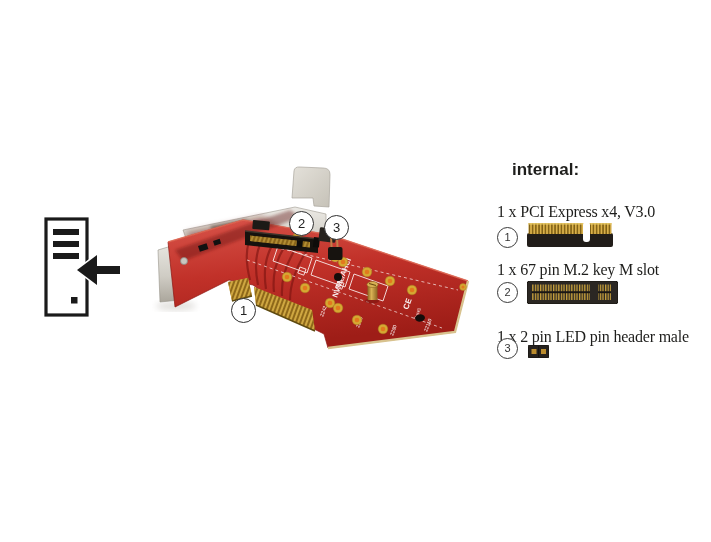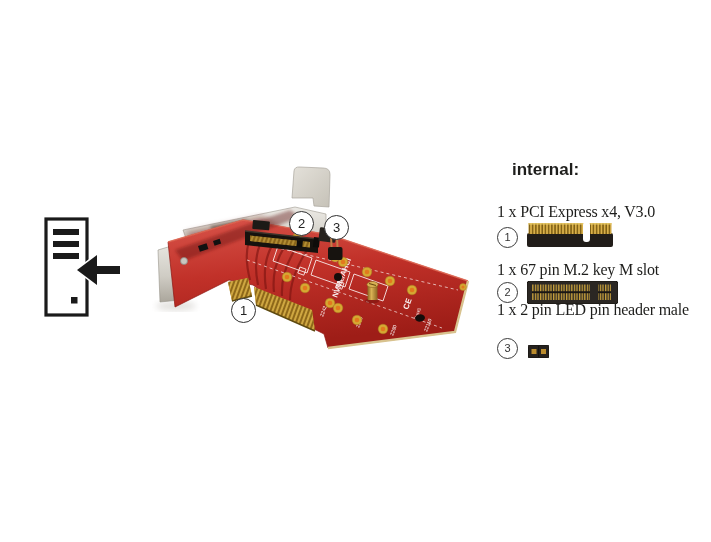--- a/index.html
+++ b/index.html
@@ -14,21 +14,21 @@
   .callout{
     position:absolute;width:23px;height:23px;border:1.6px solid #2f2f2f;border-radius:50%;
     background:#fff;display:flex;align-items:center;justify-content:center;
     font-size:13px;color:#222;line-height:1;
   }
   .specs{position:absolute;left:497px;top:160px;width:212px;height:215px;color:#1e1e1c;}
   .specs-title{position:absolute;left:0;top:0;font-size:17px;font-weight:bold;margin-left:15px;}
   .spec-label{position:absolute;left:0;font-size:16px;letter-spacing:-0.2px;white-space:nowrap;font-family:Liberation Serif, serif;}
   .spec-label.l1{top:43px;}
   .spec-label.l2{top:101px;}
-  .spec-label.l3{top:141px;}
+  .spec-label.l3{top:168px;}
   .spec-row{position:absolute;left:0;display:flex;align-items:flex-start;}
   .spec-row.r1{top:62px;}
   .spec-row.r2{top:120px;}
   .spec-row.r3{top:176px;}
   .ccircle{
     width:19px;height:19px;border:1.4px solid #3a3a3a;border-radius:50%;background:#fff;
     display:flex;align-items:center;justify-content:center;font-size:11px;color:#333;
     flex:0 0 auto;line-height:1;
   }
   .r1 .ccircle{margin-top:5px;margin-right:9px;}

